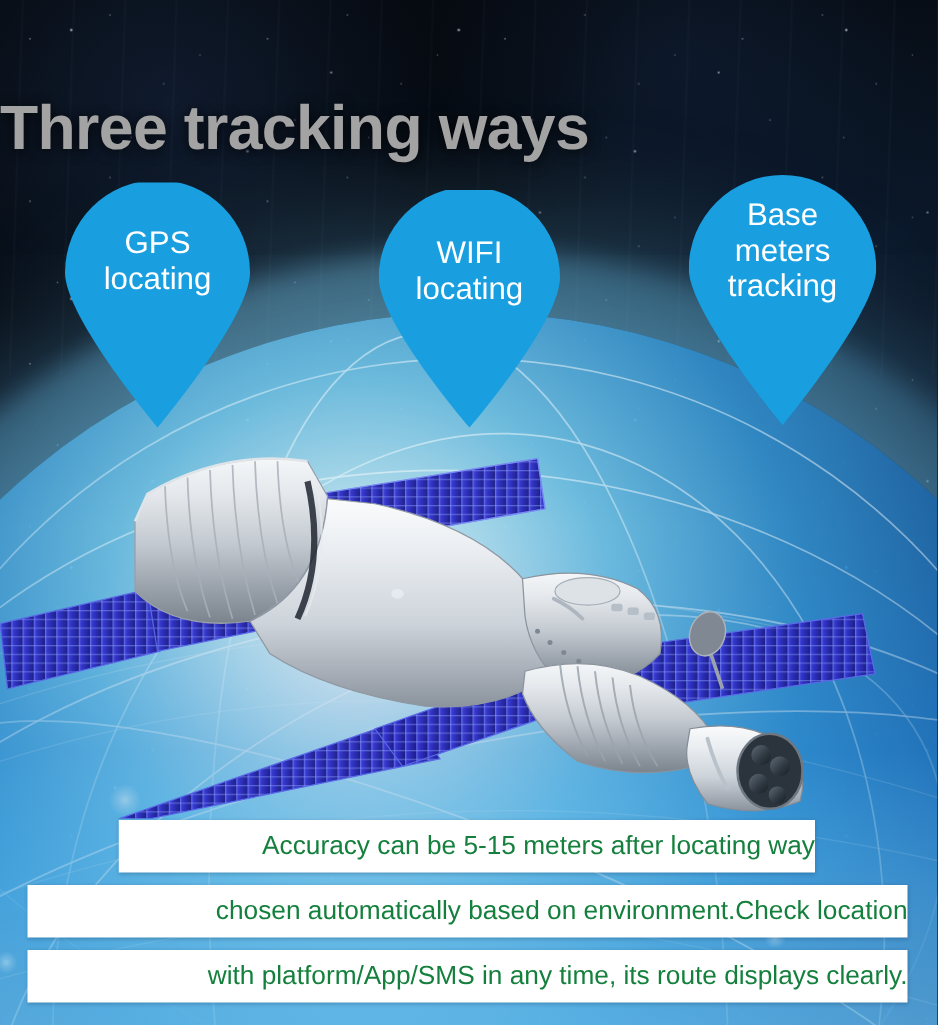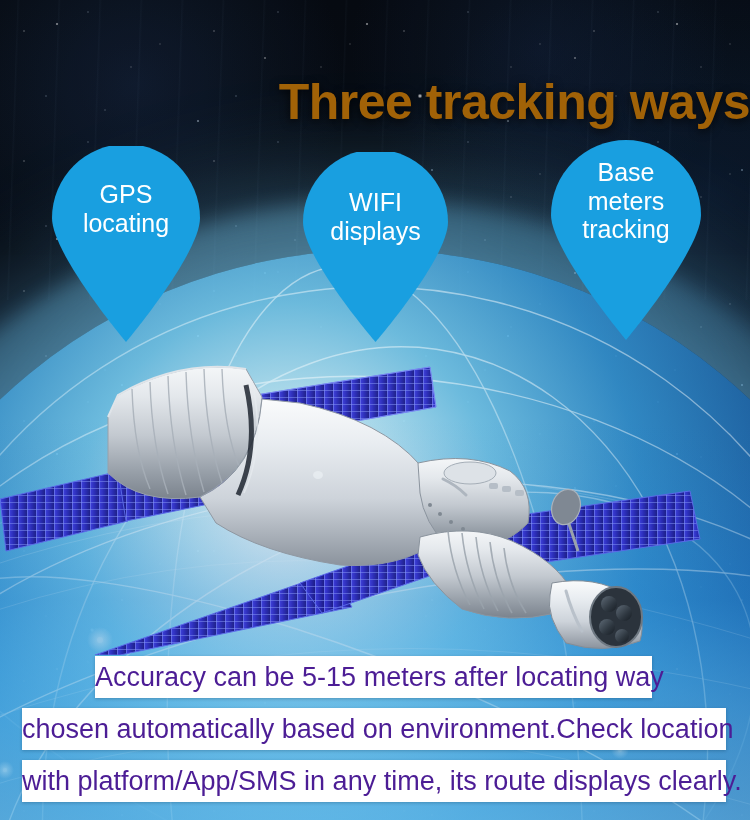--- a/index.html
+++ b/index.html
@@ -155,26 +155,26 @@
     opacity: .55;
   }
   .mesh svg { display:block; }
 
   
   .headline {
     position: absolute;
     top: 76px;
     left: 0;
     width: 750px;
-    text-align: right;
+    text-align: left;
     font-size: 50px;
     line-height: 1.05;
     font-weight: 700;
     letter-spacing: -0.5px;
-    color: #a16207;
+    color: #a3a3a3;
     text-shadow: 0 2px 10px rgba(0,0,0,.75);
   }
 
   
   .pin {
     position: absolute;
     color: #ffffff;
     text-align: center;
     user-select: none;
   }
@@ -207,22 +207,22 @@
     left: 0;
     top: 355px;
     width: 750px;
     height: 300px;
   }
 
   
   .caption-band {
     position: absolute;
     background: #ffffff;
-    color: #4c1d95;
-    font-size: 27px;
+    color: #15803d;
+    font-size: 21px;
     line-height: 42px;
     height: 42px;
     white-space: nowrap;
     text-align: right;
     box-shadow: 0 1px 3px rgba(0,30,60,.25);
   }
   #cap-1 { left: 95px; top: 656px; width: 557px; }
   #cap-2 { left: 22px; top: 708px; width: 704px; }
   #cap-3 { left: 22px; top: 760px; width: 704px; }
 </style>
@@ -423,21 +423,21 @@
 locating</div>
   </div>
 
   <div class="pin" id="pin-wifi">
     <div class="pin-shape">
       <svg viewBox="0 0 145 190" width="145" height="190" xmlns="http://www.w3.org/2000/svg" aria-hidden="true">
         <path d="M72.5 190 C 72.5 190 145 106 145 70 A 72.5 72.5 0 1 0 0 70 C 0 106 72.5 190 72.5 190 Z" fill="#199fe0"></path>
       </svg>
     </div>
     <div class="pin-label">WIFI
-displays</div>
+locating</div>
   </div>
 
   <div class="pin" id="pin-base">
     <div class="pin-shape">
       <svg viewBox="0 0 150 200" width="150" height="200" xmlns="http://www.w3.org/2000/svg" aria-hidden="true">
         <path d="M75 200 C 75 200 150 110 150 75 A 75 75 0 1 0 0 75 C 0 110 75 200 75 200 Z" fill="#199fe0"></path>
       </svg>
     </div>
     <div class="pin-label">Base
 meters

